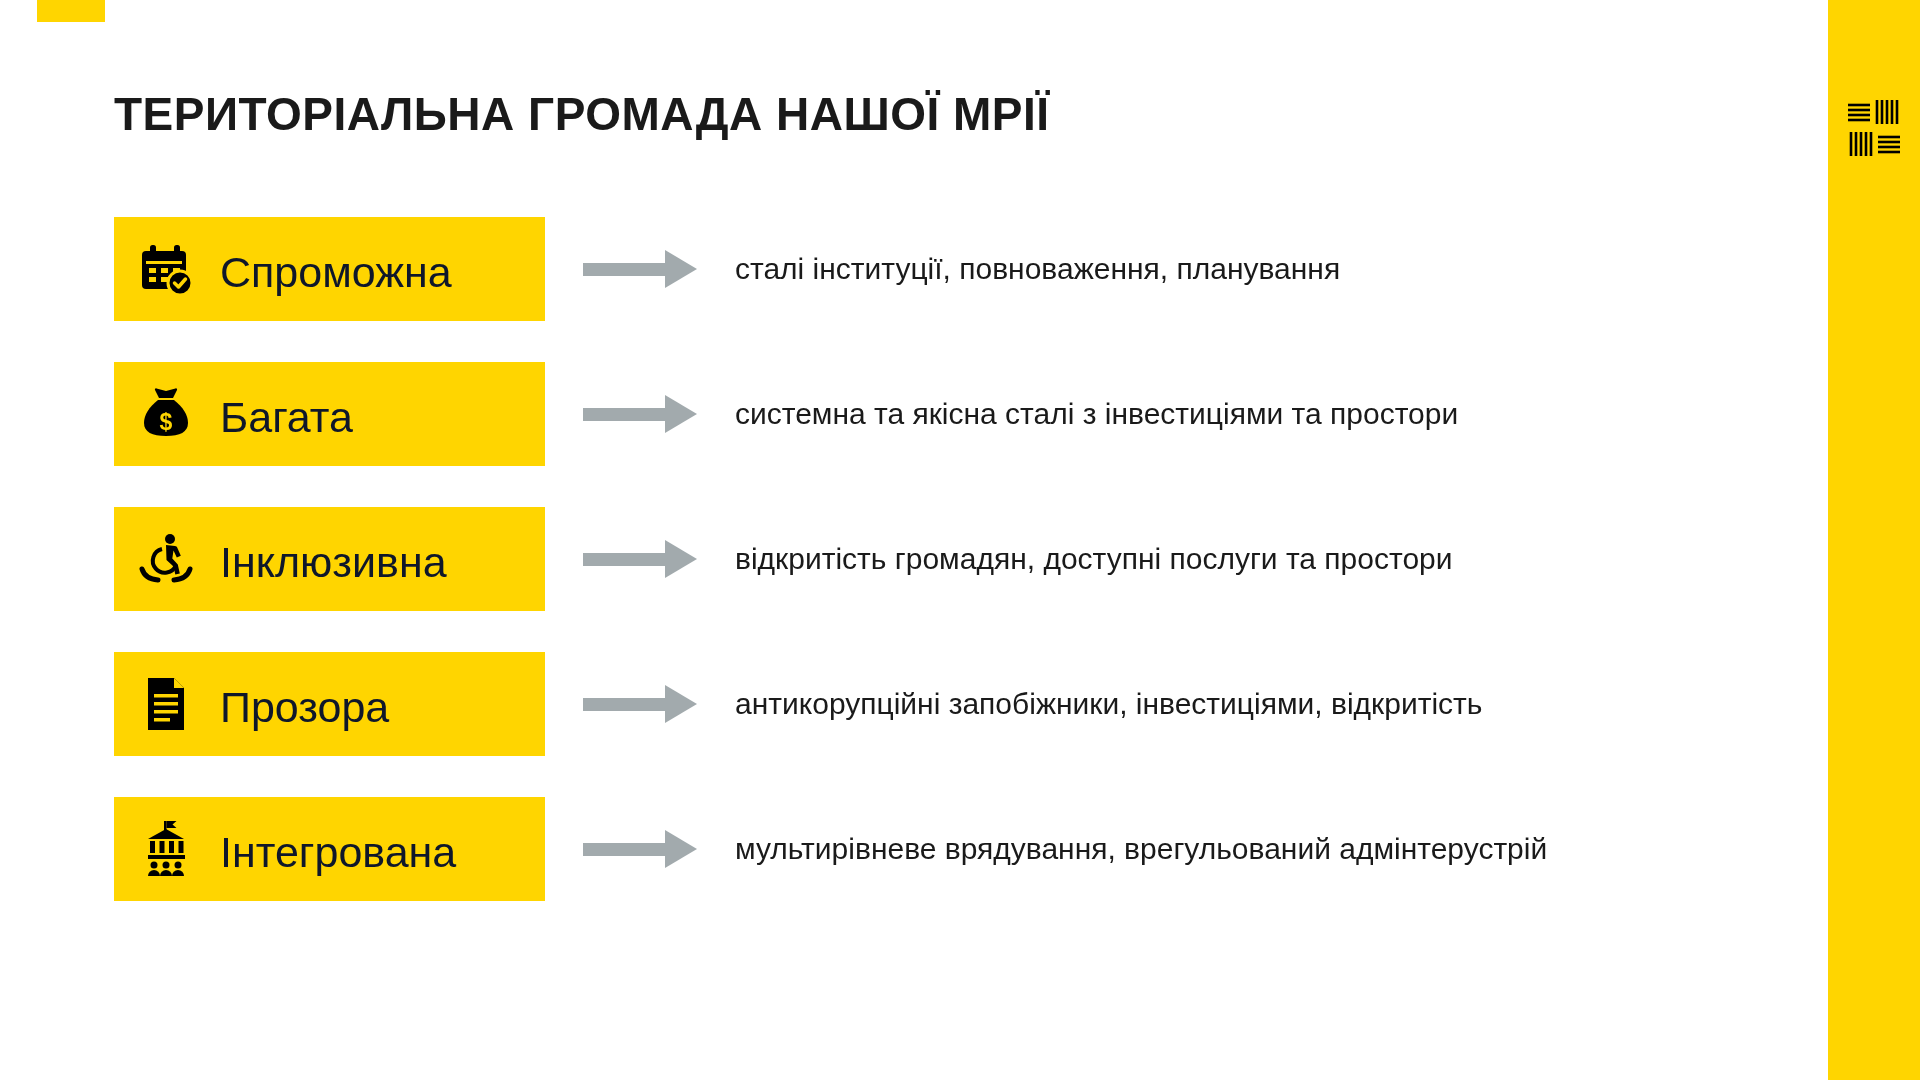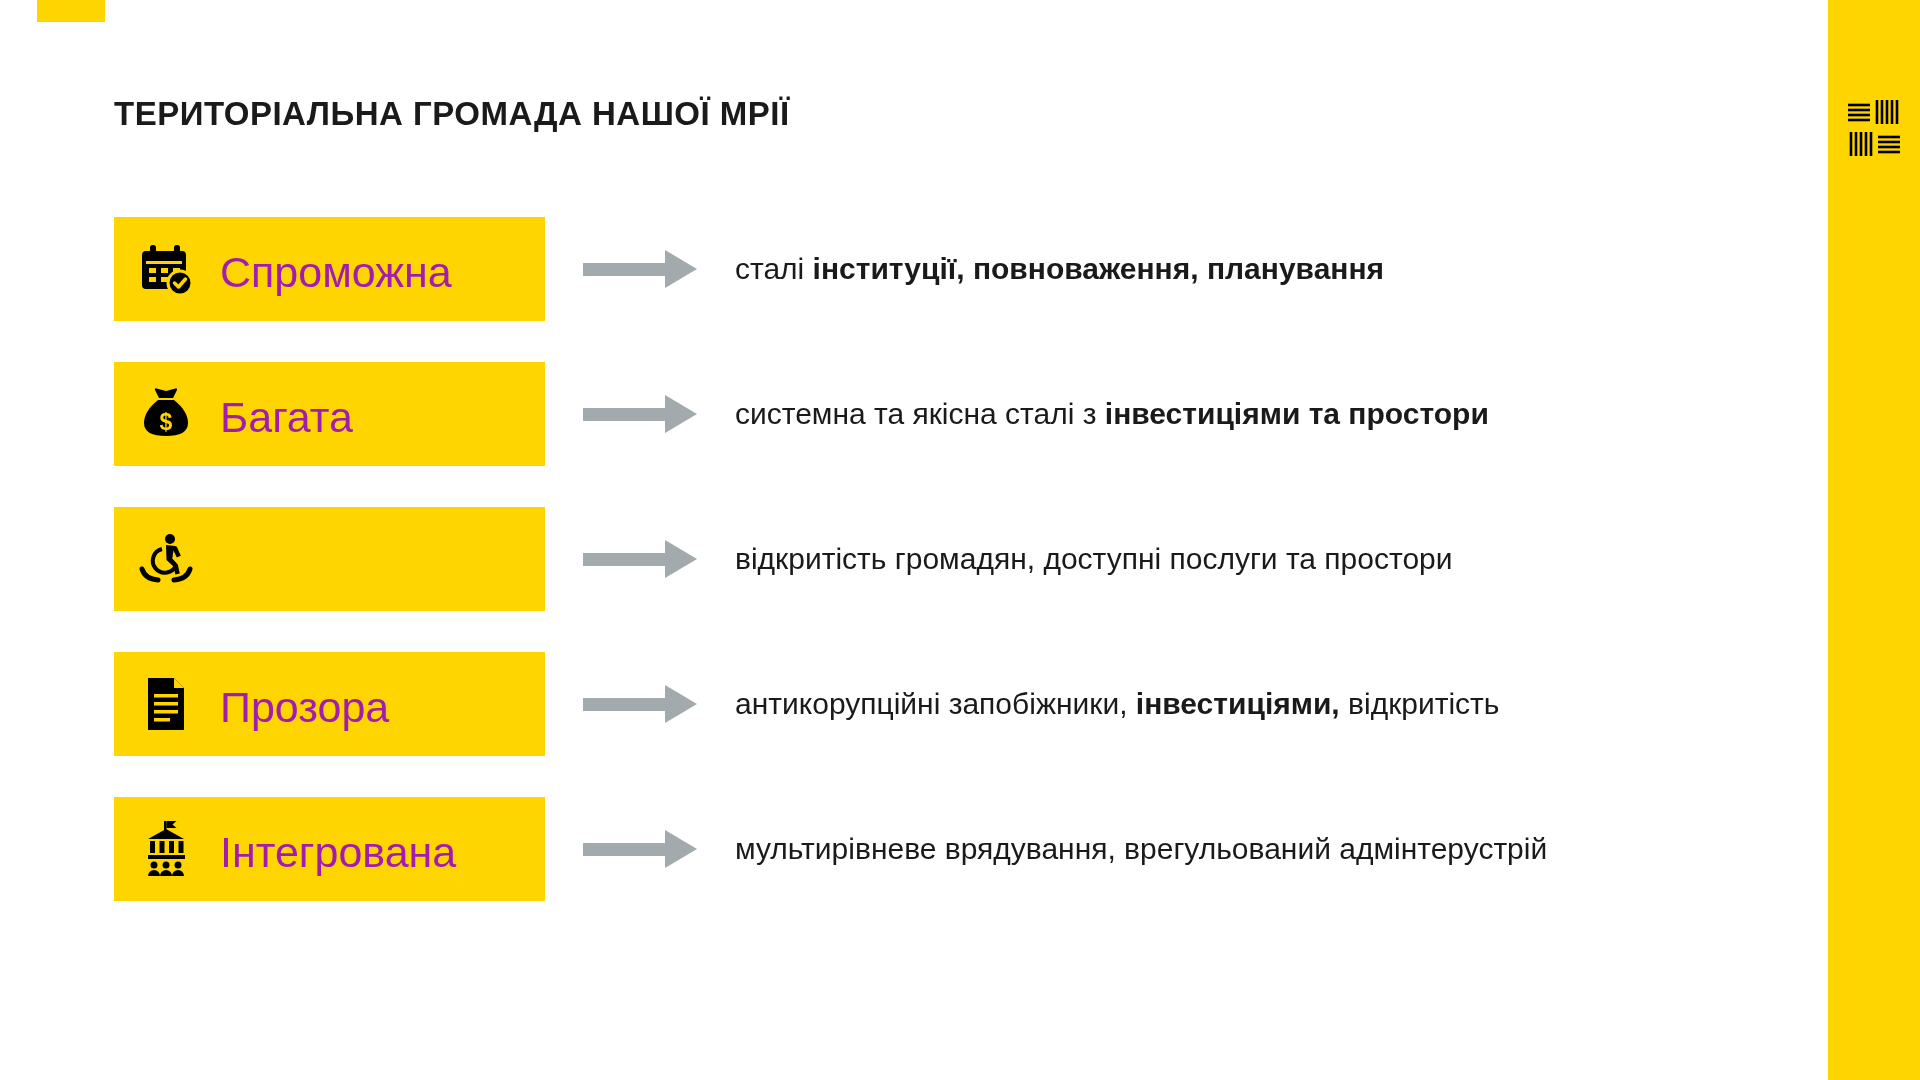--- a/index.html
+++ b/index.html
@@ -25,51 +25,51 @@
   .side-band{
     position:absolute;right:0;top:0;width:92px;height:1080px;
     background:var(--accent);
   }
   .brand-logo{
     position:absolute;top:100px;left:50%;transform:translateX(-50%);
   }
 
   .slide-title{
     position:absolute;left:114px;top:88px;
-    font-size:33px;font-weight:700;color:var(--ink);
+    font-size:46px;font-weight:700;color:var(--ink);
     letter-spacing:.5px;line-height:52px;white-space:nowrap;
   }
 
   .rows{position:absolute;left:114px;top:217px;}
   .row{display:flex;align-items:center;height:104px;margin-bottom:41px;}
 
   .badge{
     width:431px;height:104px;background:var(--accent);
     display:flex;align-items:center;padding-left:22px;flex:none;
   }
   .badge .icon{width:60px;height:60px;flex:none;display:block;}
   .badge .icon svg{display:block;width:60px;height:60px;}
   .badge-label{
-    margin-left:24px;font-size:43px;color:#a21caf;line-height:1;white-space:nowrap;margin-top:6px;
+    margin-left:24px;font-size:43px;color:#0f172a;line-height:1;white-space:nowrap;margin-top:6px;
   }
 
   .arrow{display:flex;align-items:center;margin-left:38px;flex:none;}
   .arrow .shaft{display:block;width:82px;height:13px;background:var(--arrow);}
   .arrow .head{
     display:block;width:0;height:0;
     border-left:32px solid var(--arrow);
     border-top:19px solid transparent;
     border-bottom:19px solid transparent;
   }
 
   .desc{
     margin-left:38px;font-size:30px;color:var(--ink);
     line-height:1.25;white-space:nowrap;
   }
-  .desc strong{font-weight:700;}
+  .desc strong{font-weight:400;}
 </style>
 </head>
 <body>
 
 <div class="canvas">
 
   <div class="corner-tab"></div>
 
   <h1 class="slide-title">ТЕРИТОРІАЛЬНА ГРОМАДА НАШОЇ МРІЇ</h1>
 
@@ -125,20 +125,21 @@
       <div class="badge">
         <span class="icon">
           <svg viewBox="0 0 60 60">
             <circle cx="34" cy="10" r="5" fill="#000"></circle>
             <path d="M30 16 l9 1 c1 .1 2 .8 2.3 1.8 l3.5 8 -4 1.8 -3.3 -7 -1.2 8 5.5 6 2 9 -4.5 1 -1.8 -8 -7 -6.5 z" fill="#000"></path>
             <path d="M26 20 a12 12 0 1 0 14 16" fill="none" stroke="#000" stroke-width="4"></path>
             <path d="M6 40 q3 10 16 11" fill="none" stroke="#000" stroke-width="5" stroke-linecap="round"></path>
             <path d="M54 40 q-3 10 -16 11" fill="none" stroke="#000" stroke-width="5" stroke-linecap="round"></path>
           </svg>
         </span>
+        <span class="badge-label">Інклюзивна</span>
       </div>
       <span class="arrow">
           <i class="shaft"></i>
           <i class="head"></i>
         </span>
       <p class="desc"><span>відкритість громадян, доступні послуги та простори</span><strong></strong><span></span></p>
     </div>
 
     <div class="row">
       <div class="badge">

